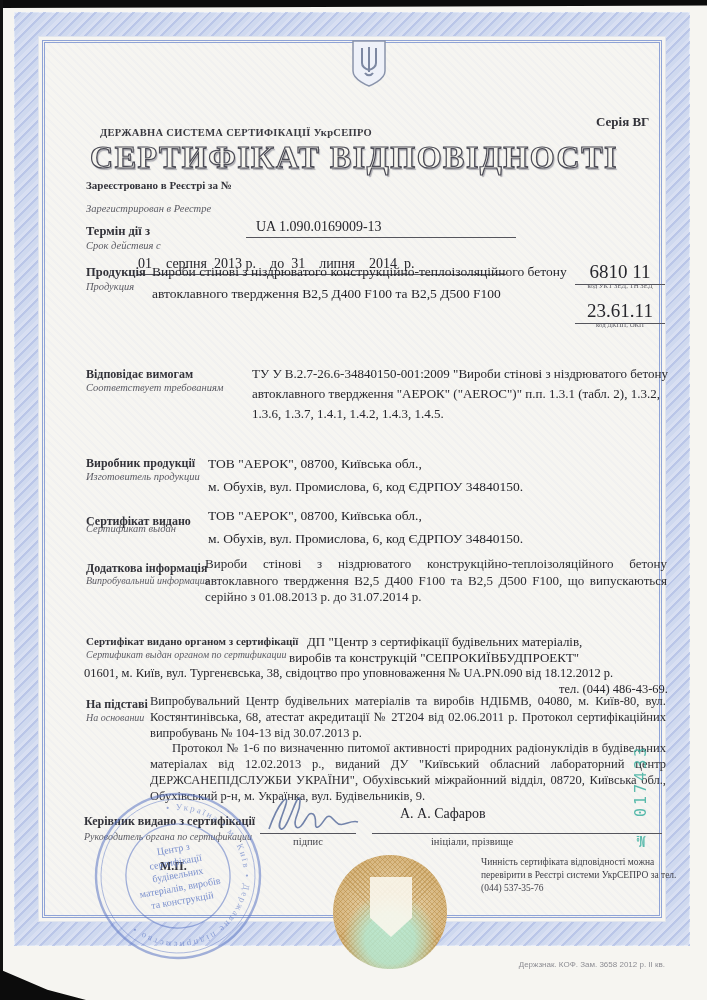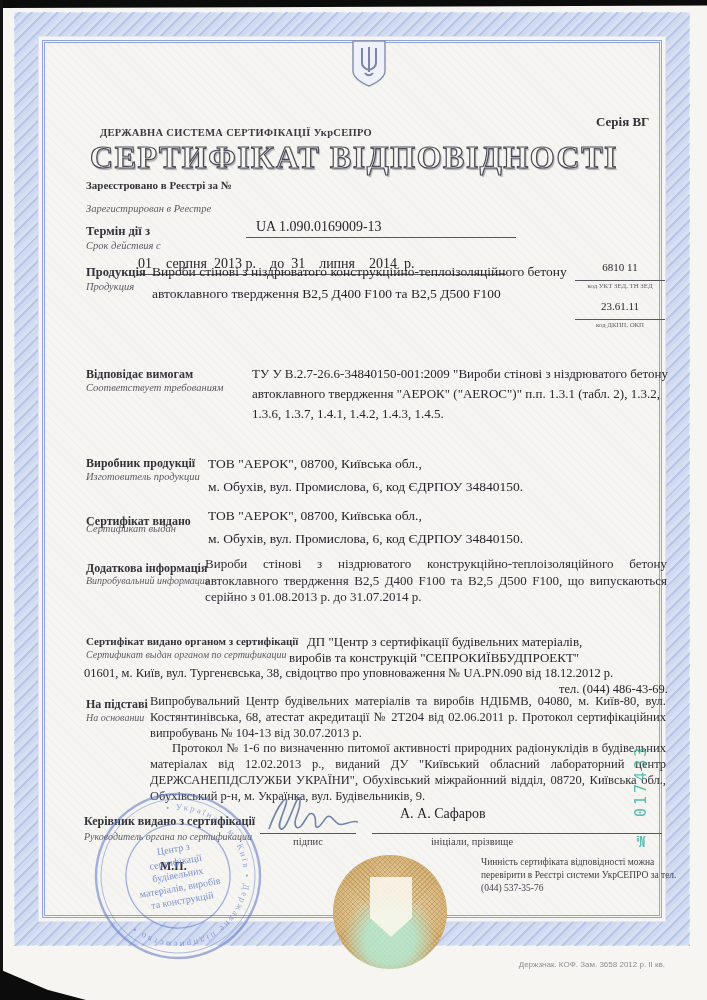--- a/index.html
+++ b/index.html
@@ -33,22 +33,22 @@
               text-shadow:1.5px 2px 1px rgba(105,105,120,.5);}
   
   .lbl{position:absolute;font-weight:bold;font-size:12px;color:#33333a;}
   .sub{position:absolute;font-style:italic;font-size:10.5px;color:#5b5b63;}
   .val{position:absolute;font-size:13px;color:#26262c;}
   .uline{border-bottom:1px solid #55555c;margin-top:35px;}
   .pre{white-space:pre;}
   .preline{white-space:pre-line;}
   .just{text-align:justify;}
   .indent{text-indent:22px;}
-  .code{position:absolute;width:90px;text-align:center;font-size:11px;color:#26262c;
-        border-bottom:1px solid #55555c;padding-bottom:7px;}
+  .code{position:absolute;width:90px;text-align:center;font-size:19px;color:#26262c;
+        border-bottom:1px solid #55555c;padding-bottom:1px;}
   .codecap{position:absolute;width:100px;text-align:center;font-size:6.8px;color:#5b5b63;}
   
   .sigline{position:absolute;border-bottom:1px solid #55555c;}
   .sigcap{position:absolute;text-align:center;font-size:10.5px;color:#44444b;}
   .signame{position:absolute;font-size:14px;color:#26262c;}
   .mp{position:absolute;left:160px;top:859px;font-weight:bold;font-size:12px;color:#33333a;}
   .sig-svg{position:absolute;left:263px;top:789px;width:105px;height:48px;}
   
   .stamp{position:absolute;left:92px;top:790px;width:172px;height:172px;transform:rotate(-10deg);}
   

